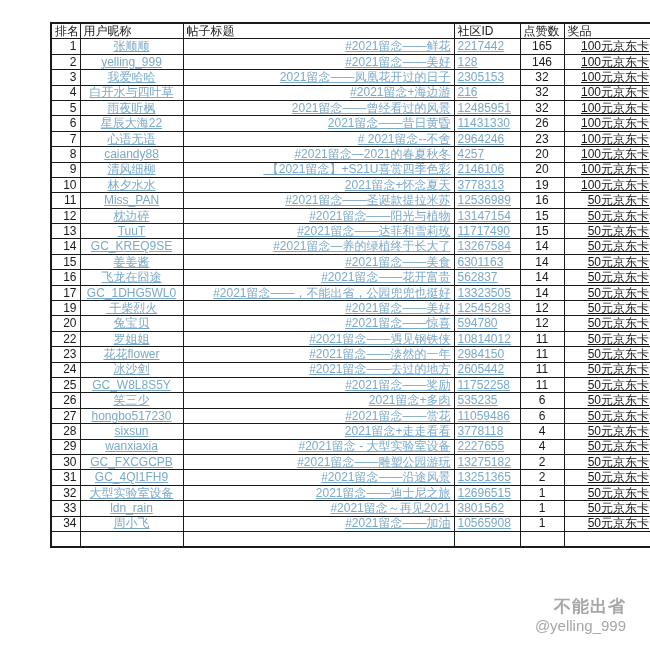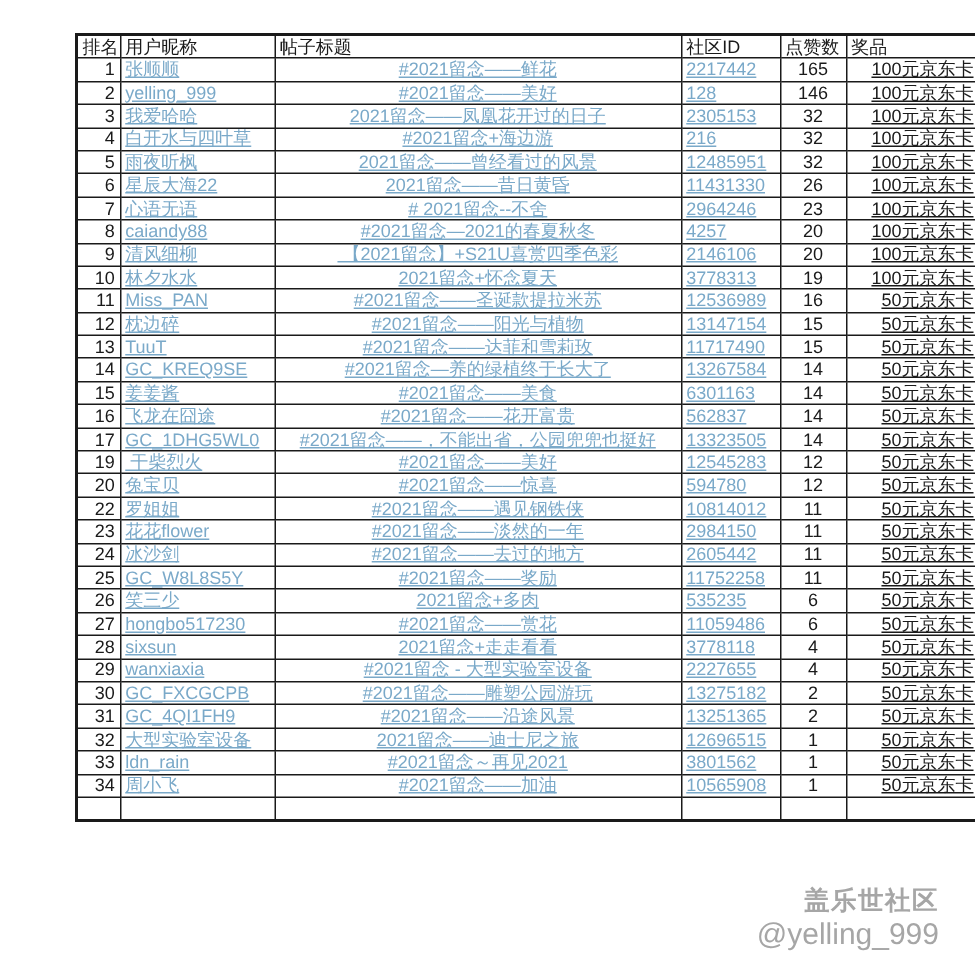--- a/index.html
+++ b/index.html
@@ -32,22 +32,22 @@
     padding: 0 3px;
     line-height: 1.05;
     white-space: pre;
     overflow: hidden;
     font-weight: normal;
     color: #1a1a1a;
     vertical-align: middle;
   }
   th { text-align: left; }
   td.c-rank  { text-align: right; }
-  td.c-user  { text-align: left; }
-  td.c-title { text-align: center; }
+  td.c-user  { text-align: center; }
+  td.c-title { text-align: right; }
   td.c-id    { text-align: left; }
   td.c-likes { text-align: center; }
   td.c-prize { text-align: right; text-decoration: underline; }
   a.cell-link {
     color: var(--link, #7aa9c9);
     text-decoration: underline;
     cursor: pointer;
     white-space: pre;
   }
   .watermark {
@@ -57,21 +57,21 @@
     text-align: right;
     color: var(--watermark, #a6a6a6);
     line-height: 1.25;
   }
   .watermark .brand {
     font-size: 17px;
     font-weight: bold;
     letter-spacing: 1px;
   }
   .watermark .handle {
-    font-size: 20px;
+    font-size: 15px;
     font-weight: normal;
   }
 </style>
 </head>
 <body>
 
 <div class="page">
 
   <table class="ranking">
     <colgroup>
@@ -388,17 +388,17 @@
         <td class="c-user"></td>
         <td class="c-title"></td>
         <td class="c-id"></td>
         <td class="c-likes"></td>
         <td class="c-prize"></td>
       </tr>
     </tbody>
   </table>
 
   <div class="watermark">
-    <div class="brand">盖乐世社区</div>
+    <div class="brand">不能出省</div>
     <div class="handle">@yelling_999</div>
   </div>
 
 </div>
 
 </body></html>

